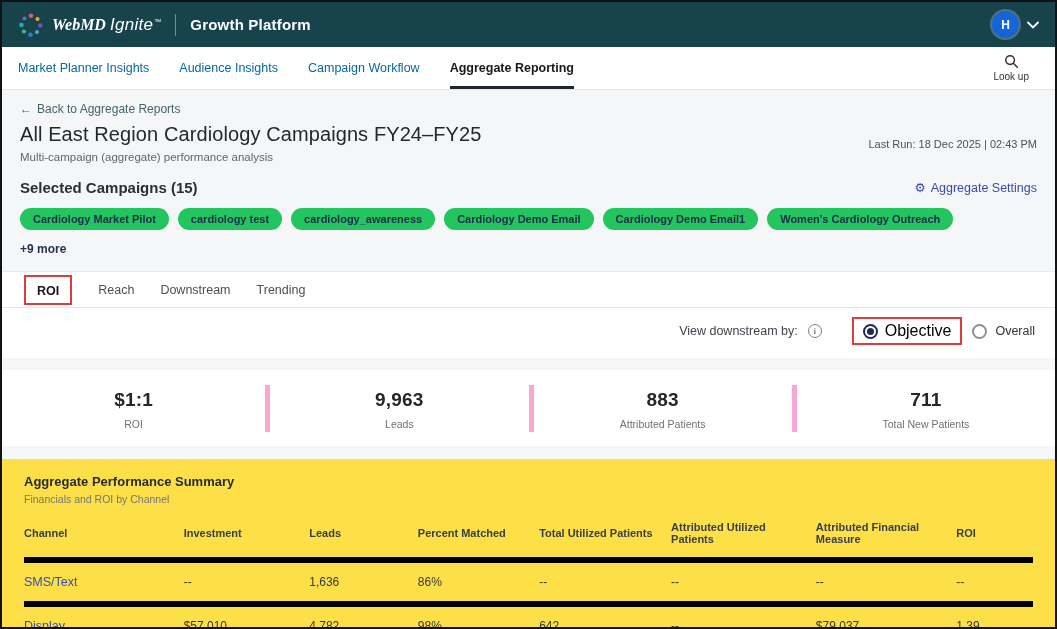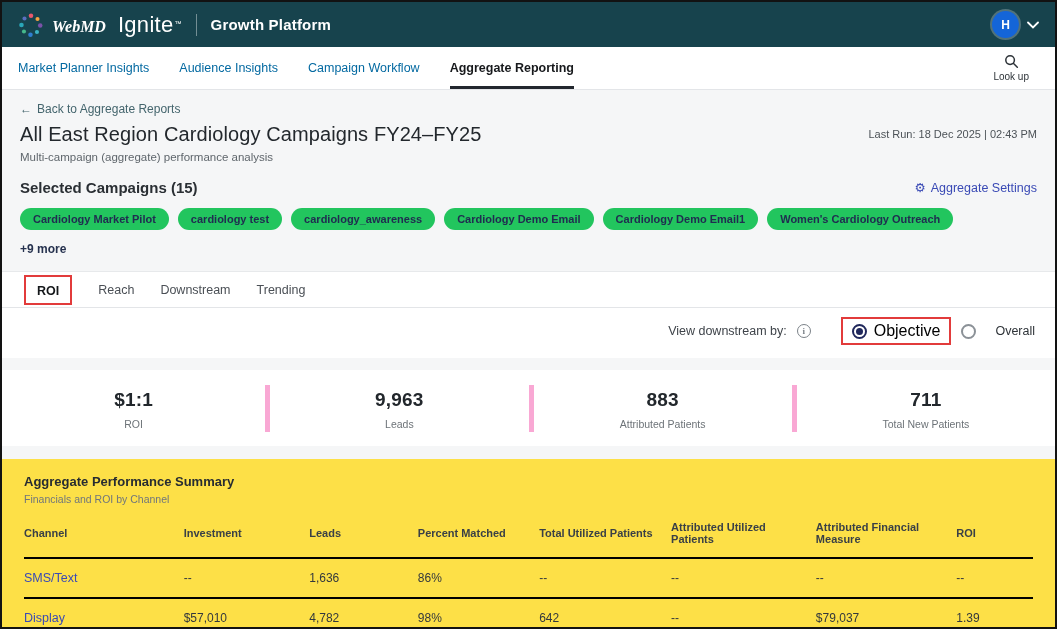--- a/index.html
+++ b/index.html
@@ -4,21 +4,21 @@
 <style>
   * { margin:0; padding:0; box-sizing:border-box; }
   body { font-family:"Liberation Sans", sans-serif; background:#fff; -webkit-font-smoothing:antialiased; }
   .screen { width:1057px; height:629px; border:2px solid #121212; background:#f5f6f7; overflow:hidden; display:flex; flex-direction:column; }
 
   
   .topbar { height:45px; background:#17434d; display:flex; align-items:center; padding:0 16px; flex-shrink:0; }
   .logo-wrap { display:flex; align-items:center; gap:8px; }
   .brand { display:flex; align-items:baseline; color:#fff; }
   .brand .webmd { font-family:"Liberation Serif", serif; font-style:italic; font-weight:700; font-size:16px; }
-  .brand .ignite { font-size:22px; font-weight:400; margin-left:12px; letter-spacing:.3px; }
+  .brand .ignite { font-size:17px; font-weight:400; margin-left:4px; letter-spacing:.3px;font-style:italic; }
   .brand .tm { font-size:7px; vertical-align:super; margin-left:1px; position:relative; top:-6px; }
   .top-divider { width:1px; height:22px; background:rgba(255,255,255,.4); margin:0 14px; }
   .product { color:#fff; font-size:15px; font-weight:700; letter-spacing:.2px; }
   .top-right { margin-left:auto; display:flex; align-items:center; gap:8px; }
   .avatar { width:27px; height:27px; border-radius:50%; background:#1465d8; color:#fff; font-size:12px; font-weight:700;
             display:flex; align-items:center; justify-content:center; box-shadow:0 0 0 2px rgba(255,255,255,.25); cursor:pointer; }
   .chev { color:#fff; cursor:pointer; display:flex; align-items:center; }
 
   
   .navbar { height:43px; background:#fff; border-bottom:1px solid #e3e5e8; display:flex; align-items:stretch; padding:0 16px; flex-shrink:0; }
@@ -27,62 +27,62 @@
   .nav-item.active { color:#17191c; font-weight:700; border-bottom-color:#22272e; }
   .lookup { margin-left:auto; display:flex; flex-direction:column; align-items:center; justify-content:center; gap:2px; cursor:pointer; padding:0 10px; }
   .lookup .txt { font-size:10px; color:#2d3338; }
 
   
   .pagehead { padding:12px 18px 0 18px; display:flex; }
   .pagehead-left { display:flex; flex-direction:column; }
   .backlink { font-size:12px; color:#44656d; cursor:pointer; display:flex; align-items:center; gap:5px; }
   .page-title { margin-top:7px; font-size:20px; font-weight:500; color:#23282d; letter-spacing:.1px; }
   .page-sub { margin-top:5px; font-size:11.5px; color:#5f666c; }
-  .lastrun { margin-left:auto; margin-top:26px; font-size:11px; color:#4c5轮157; color:#4c5257; white-space:nowrap; }
+  .lastrun { margin-left:auto; margin-top:36px; font-size:11px; color:#4c5轮157; color:#4c5257; white-space:nowrap; }
 
   
   .campaigns { padding:0 18px; margin-top:16px; }
   .camp-head { display:flex; align-items:center; }
   .camp-title { font-size:15px; font-weight:700; color:#2a2f34; }
   .settings-link { margin-left:auto; display:flex; align-items:center; gap:5px; color:#3a4ab5; font-size:12.5px; cursor:pointer; }
   .chips { display:flex; gap:9px; margin-top:12px; flex-wrap:wrap; }
   .chip { background:#22c55e; color:#202d50; font-size:11px; font-weight:700; padding:5px 13px; border-radius:12px; cursor:pointer; white-space:nowrap; }
   .more-link { margin-top:12px; font-size:12px; font-weight:700; color:#26324f; cursor:pointer; display:inline-block; }
 
   
   .panel-tabs { margin-top:14px; background:#fff; border-top:1px solid #e7e9eb; flex-shrink:0; }
   .tabs-row { display:flex; align-items:center; gap:26px; padding:0 22px; height:36px; border-bottom:1px solid #e3e5e8; }
   .tab { font-size:12.5px; color:#4a4f55; cursor:pointer; }
   .tab.active { color:#14171a; font-weight:700; }
   .annot-roi { border:2px solid #e23b3b; padding:4px 11px; }
   .viewby-row { display:flex; justify-content:flex-end; align-items:center; gap:10px; padding:9px 20px 13px 22px; }
   .viewby-label { font-size:12.5px; color:#3f444a; }
   .info-icon { width:14px; height:14px; border:1px solid #7b8288; border-radius:50%; color:#7b8288; font-size:9px; font-weight:700;
                display:flex; align-items:center; justify-content:center; font-family:"Liberation Serif",serif; cursor:pointer; }
-  .radio-opt { display:flex; align-items:center; gap:19px; cursor:pointer; font-size:12.5px; color:#2e3338; }
+  .radio-opt { display:flex; align-items:center; gap:8px; cursor:pointer; font-size:12.5px; color:#2e3338; }
   .annot-obj { border:2px solid #e23b3b; padding:3px 9px; display:flex; align-items:center; gap:7px;margin-left:20px; }
   .radio { width:15px; height:15px; border-radius:50%; border:2px solid #8b9197; background:#fff; position:relative; flex-shrink:0; }
   .radio.selected { border-color:#20285c; }
   .radio.selected::after { content:""; position:absolute; inset:2px; border-radius:50%; background:#20285c; }
 
   
   .metrics { margin-top:12px; background:#fff; display:grid; grid-template-columns:repeat(4,1fr); padding:15px 0 14px 0; flex-shrink:0; }
   .metric { text-align:center; border-left:5px solid #f9a8d4; padding:4px 0 2px 0; }
   .metric:first-child { border-left:none; }
   .metric .val { font-size:19px; font-weight:700; color:#22272c; letter-spacing:.2px; }
   .metric .lab { margin-top:7px; font-size:10.5px; color:#6d7378; }
 
   
   .table-panel { margin-top:13px; background:#fde047; padding:15px 22px 0 22px; flex:1; overflow:hidden; }
   .tbl-title { font-size:13px; font-weight:700; color:#272c31; }
   .tbl-sub { margin-top:4px; font-size:10.5px; color:#70767c; }
   .tgrid { display:grid; grid-template-columns:1.5fr 1.18fr 1.02fr 1.14fr 1.24fr 1.36fr 1.32fr 0.72fr; align-items:center; }
   .thead { margin-top:16px; padding-bottom:12px; }
   .th { font-size:11px; font-weight:700; color:#3a4046; padding-right:10px; }
-  .trow { border-top:2px solid #000000; padding:12px 0; }
+  .trow { border-top:6px solid #000000; padding:12px 0; }
   .td { font-size:12px; color:#33383d; padding-right:10px; }
   .td.channel { color:#3a4ab5; font-size:12.5px; font-weight:500; cursor:pointer; }
 </style>
 </head>
 <body>
 
 <div class="screen">
 
   <div class="topbar">
     <div class="logo-wrap">

